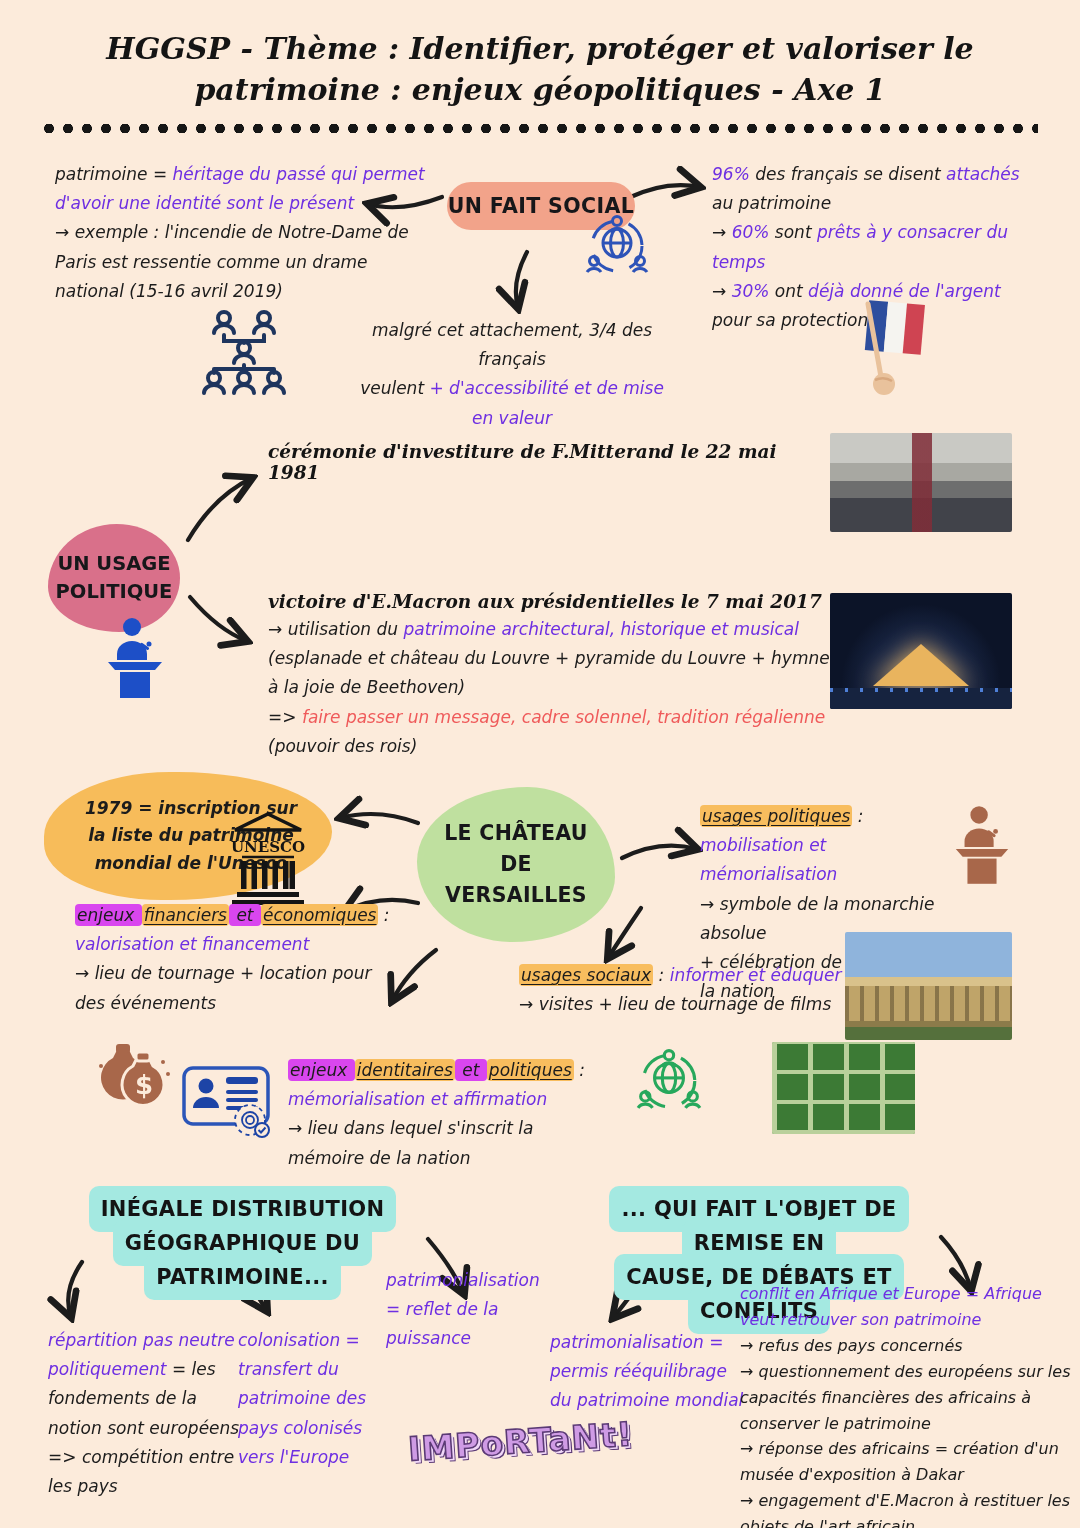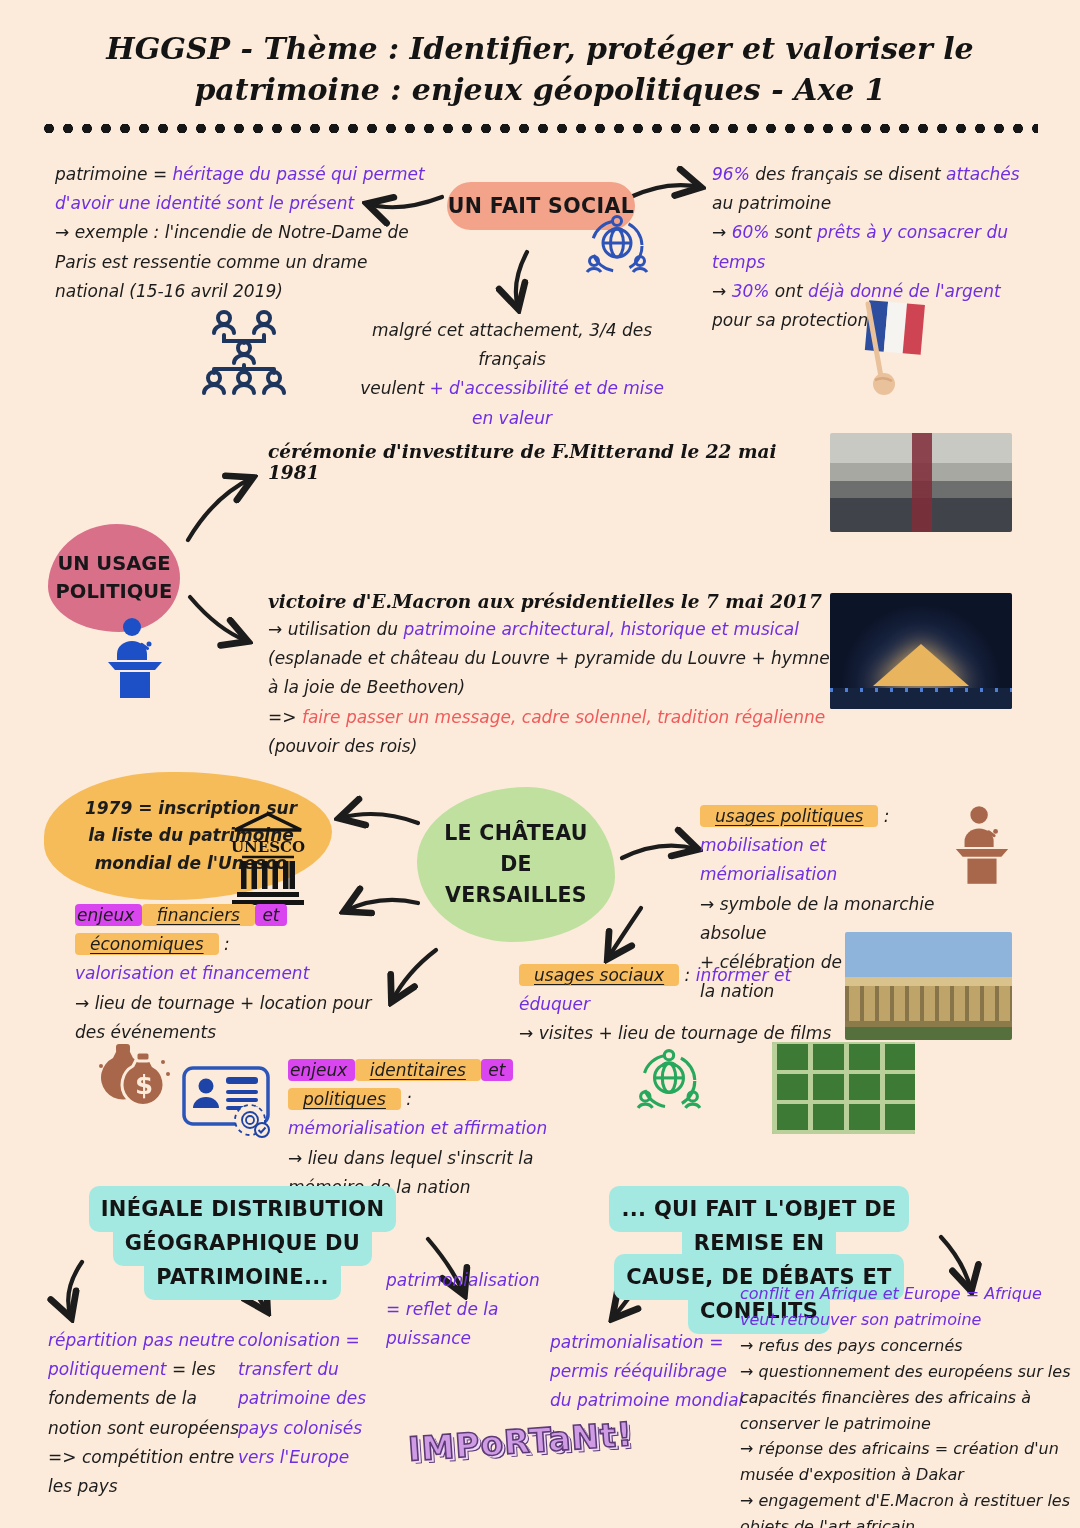--- a/index.html
+++ b/index.html
@@ -14,21 +14,21 @@
         line-height:1.72;color:#1c1c1c;white-space:pre-wrap;}
   .hand.small{font-size:16px;line-height:1.62;}
   .hand.center{text-align:center;}
   .blocktitle{font-family:"DejaVu Serif",serif;font-weight:bold;font-style:italic;
               font-size:18.5px;color:#141414;margin-bottom:3px;}
   .seg-black{color:#1c1c1c;}
   .seg-purple{color:#6e2fe2;}
   .seg-red{color:#ef5a5a;}
   .seg-hl{background:#d946ef;padding:1px 2px;border-radius:4px;
           -webkit-box-decoration-break:clone;box-decoration-break:clone;}
-  .seg-hlu{background:#f8bd5e;padding:1px 15px;border-radius:4px;text-decoration:underline;
+  .seg-hlu{background:#f8bd5e;padding:1px 2px;border-radius:4px;text-decoration:underline;
            text-underline-offset:3px;-webkit-box-decoration-break:clone;box-decoration-break:clone;}
 
   
   .dots{height:13px;background:radial-gradient(circle 5px at 7px 6.5px,#161616 97%,transparent) repeat-x;
         background-size:19px 13px;}
   .bubble{background:#f2a38a;border-radius:26px;display:flex;align-items:center;justify-content:center;
           font-weight:bold;font-size:20.5px;letter-spacing:.4px;color:#17171a;}
   .blob{display:flex;align-items:center;justify-content:center;text-align:center;
         font-weight:bold;color:#17171a;white-space:pre-line;}
   .blob.pink{background:#d9708a;border-radius:52% 48% 46% 54%/58% 50% 50% 42%;

